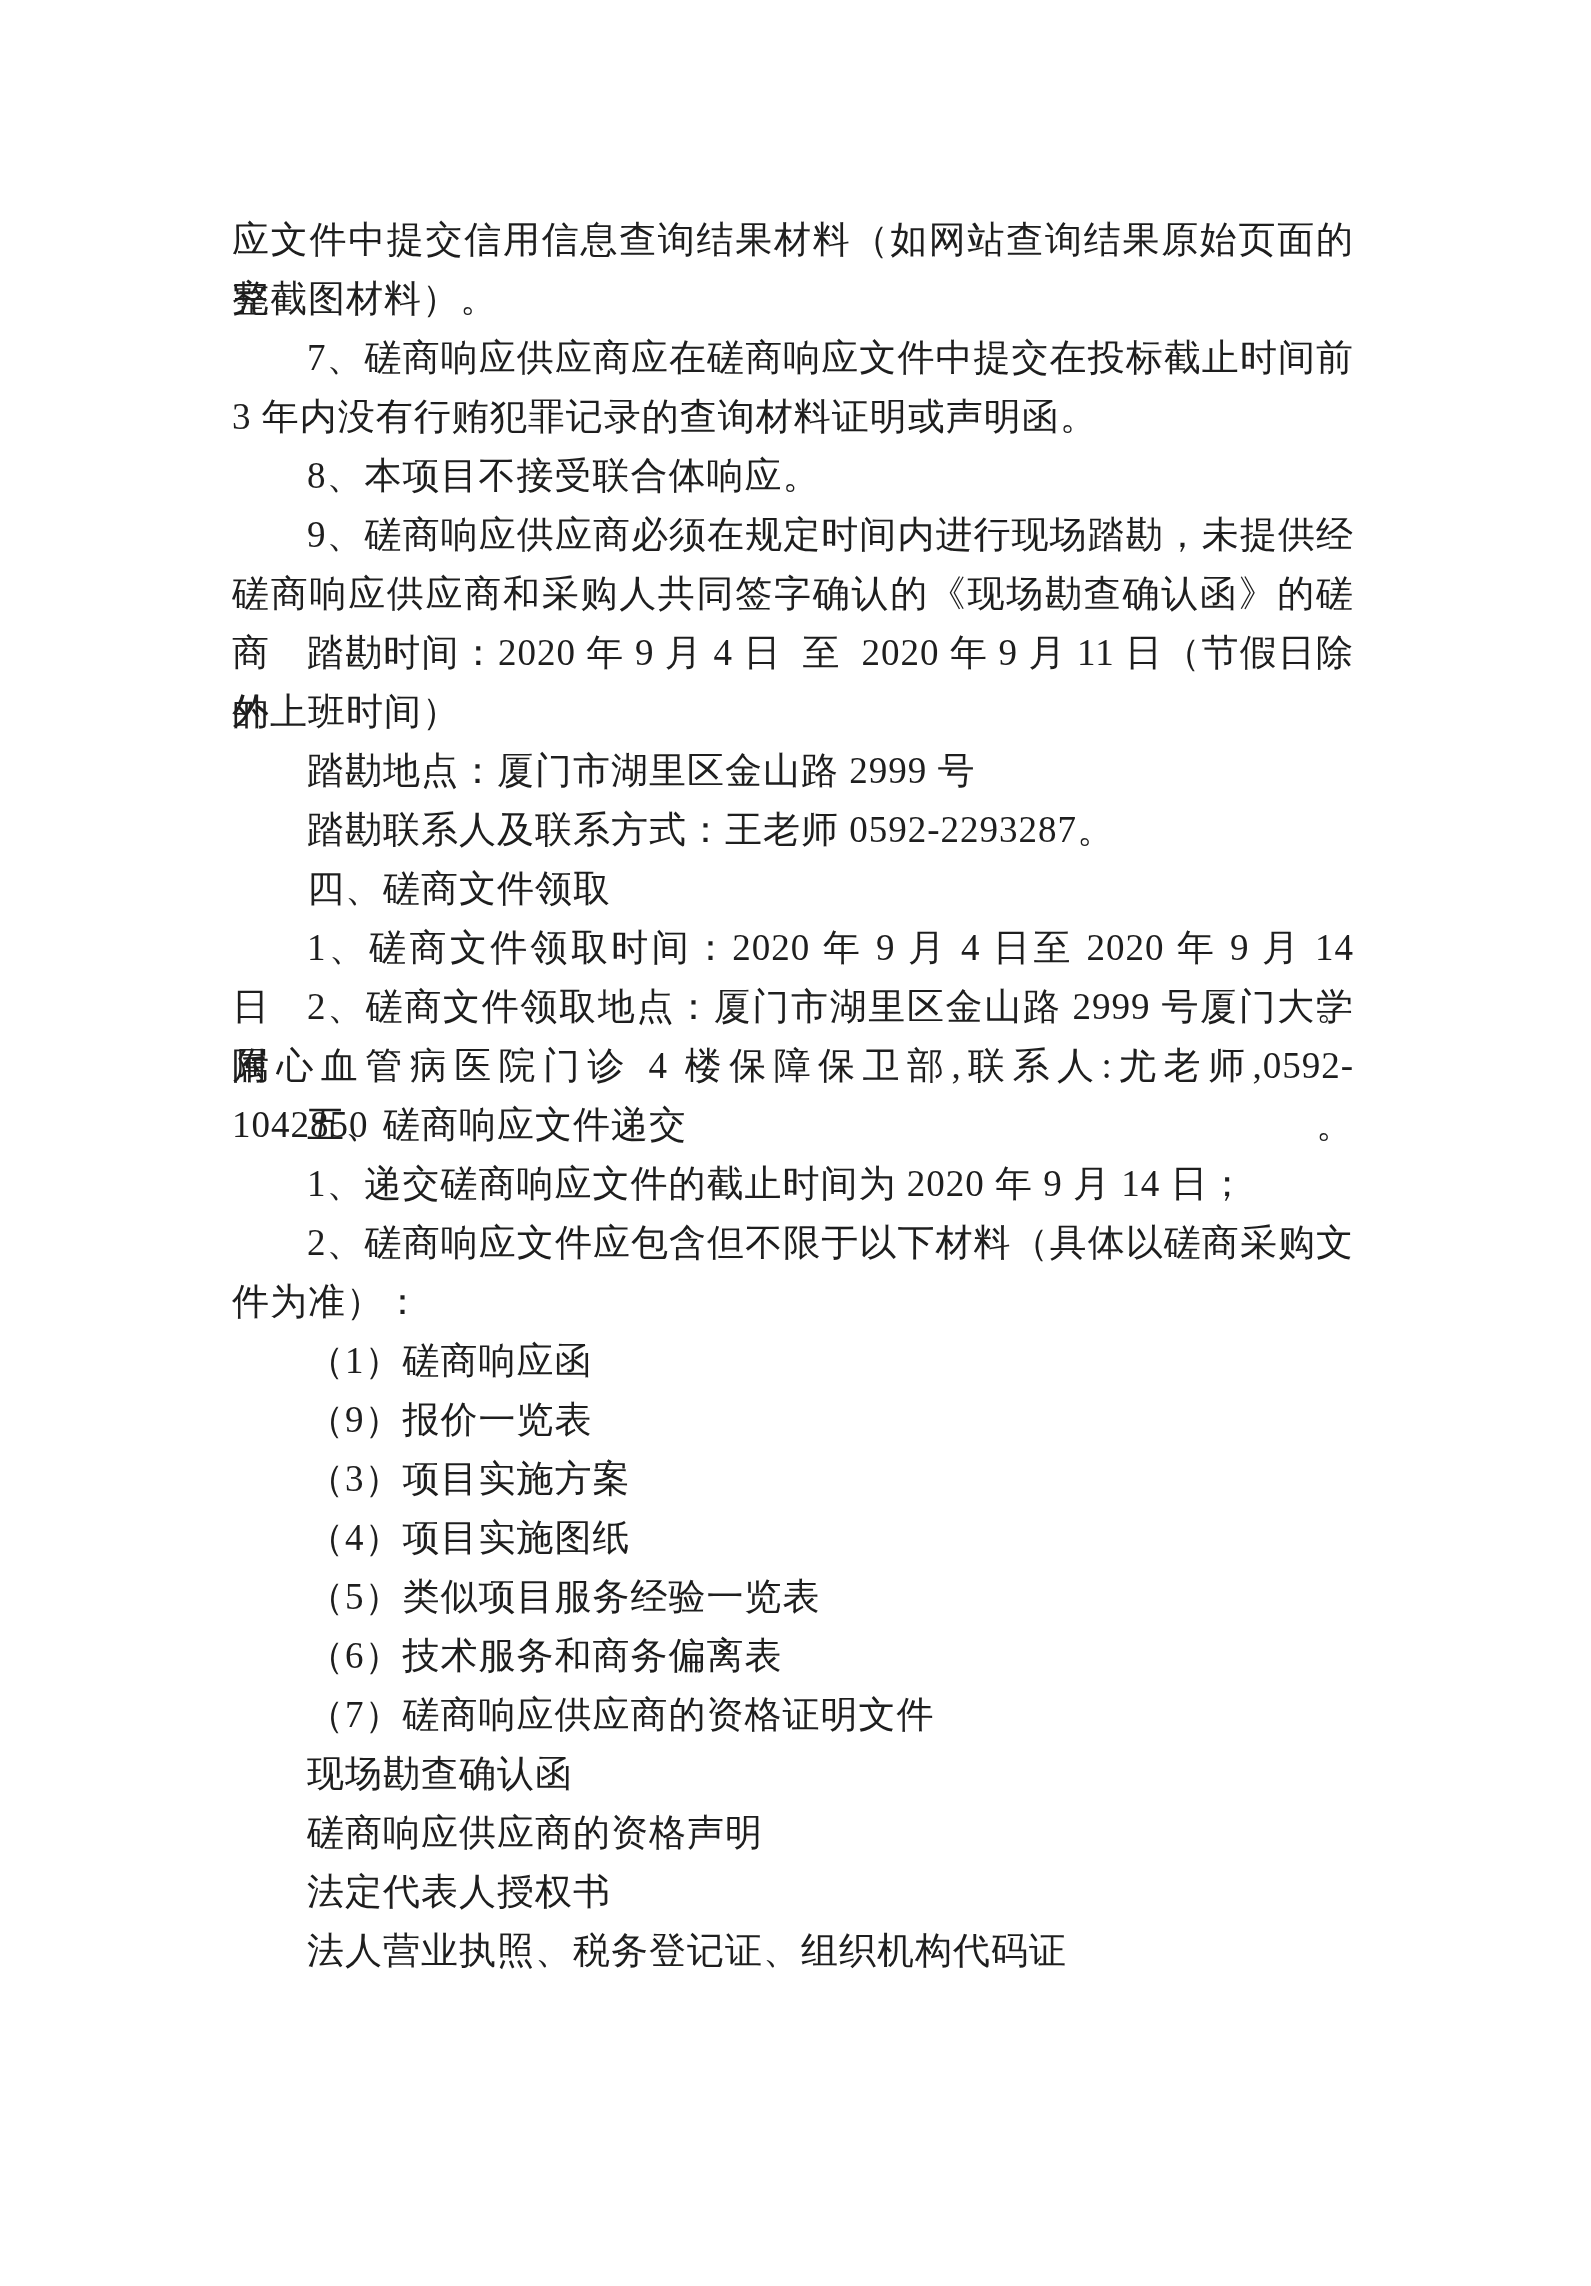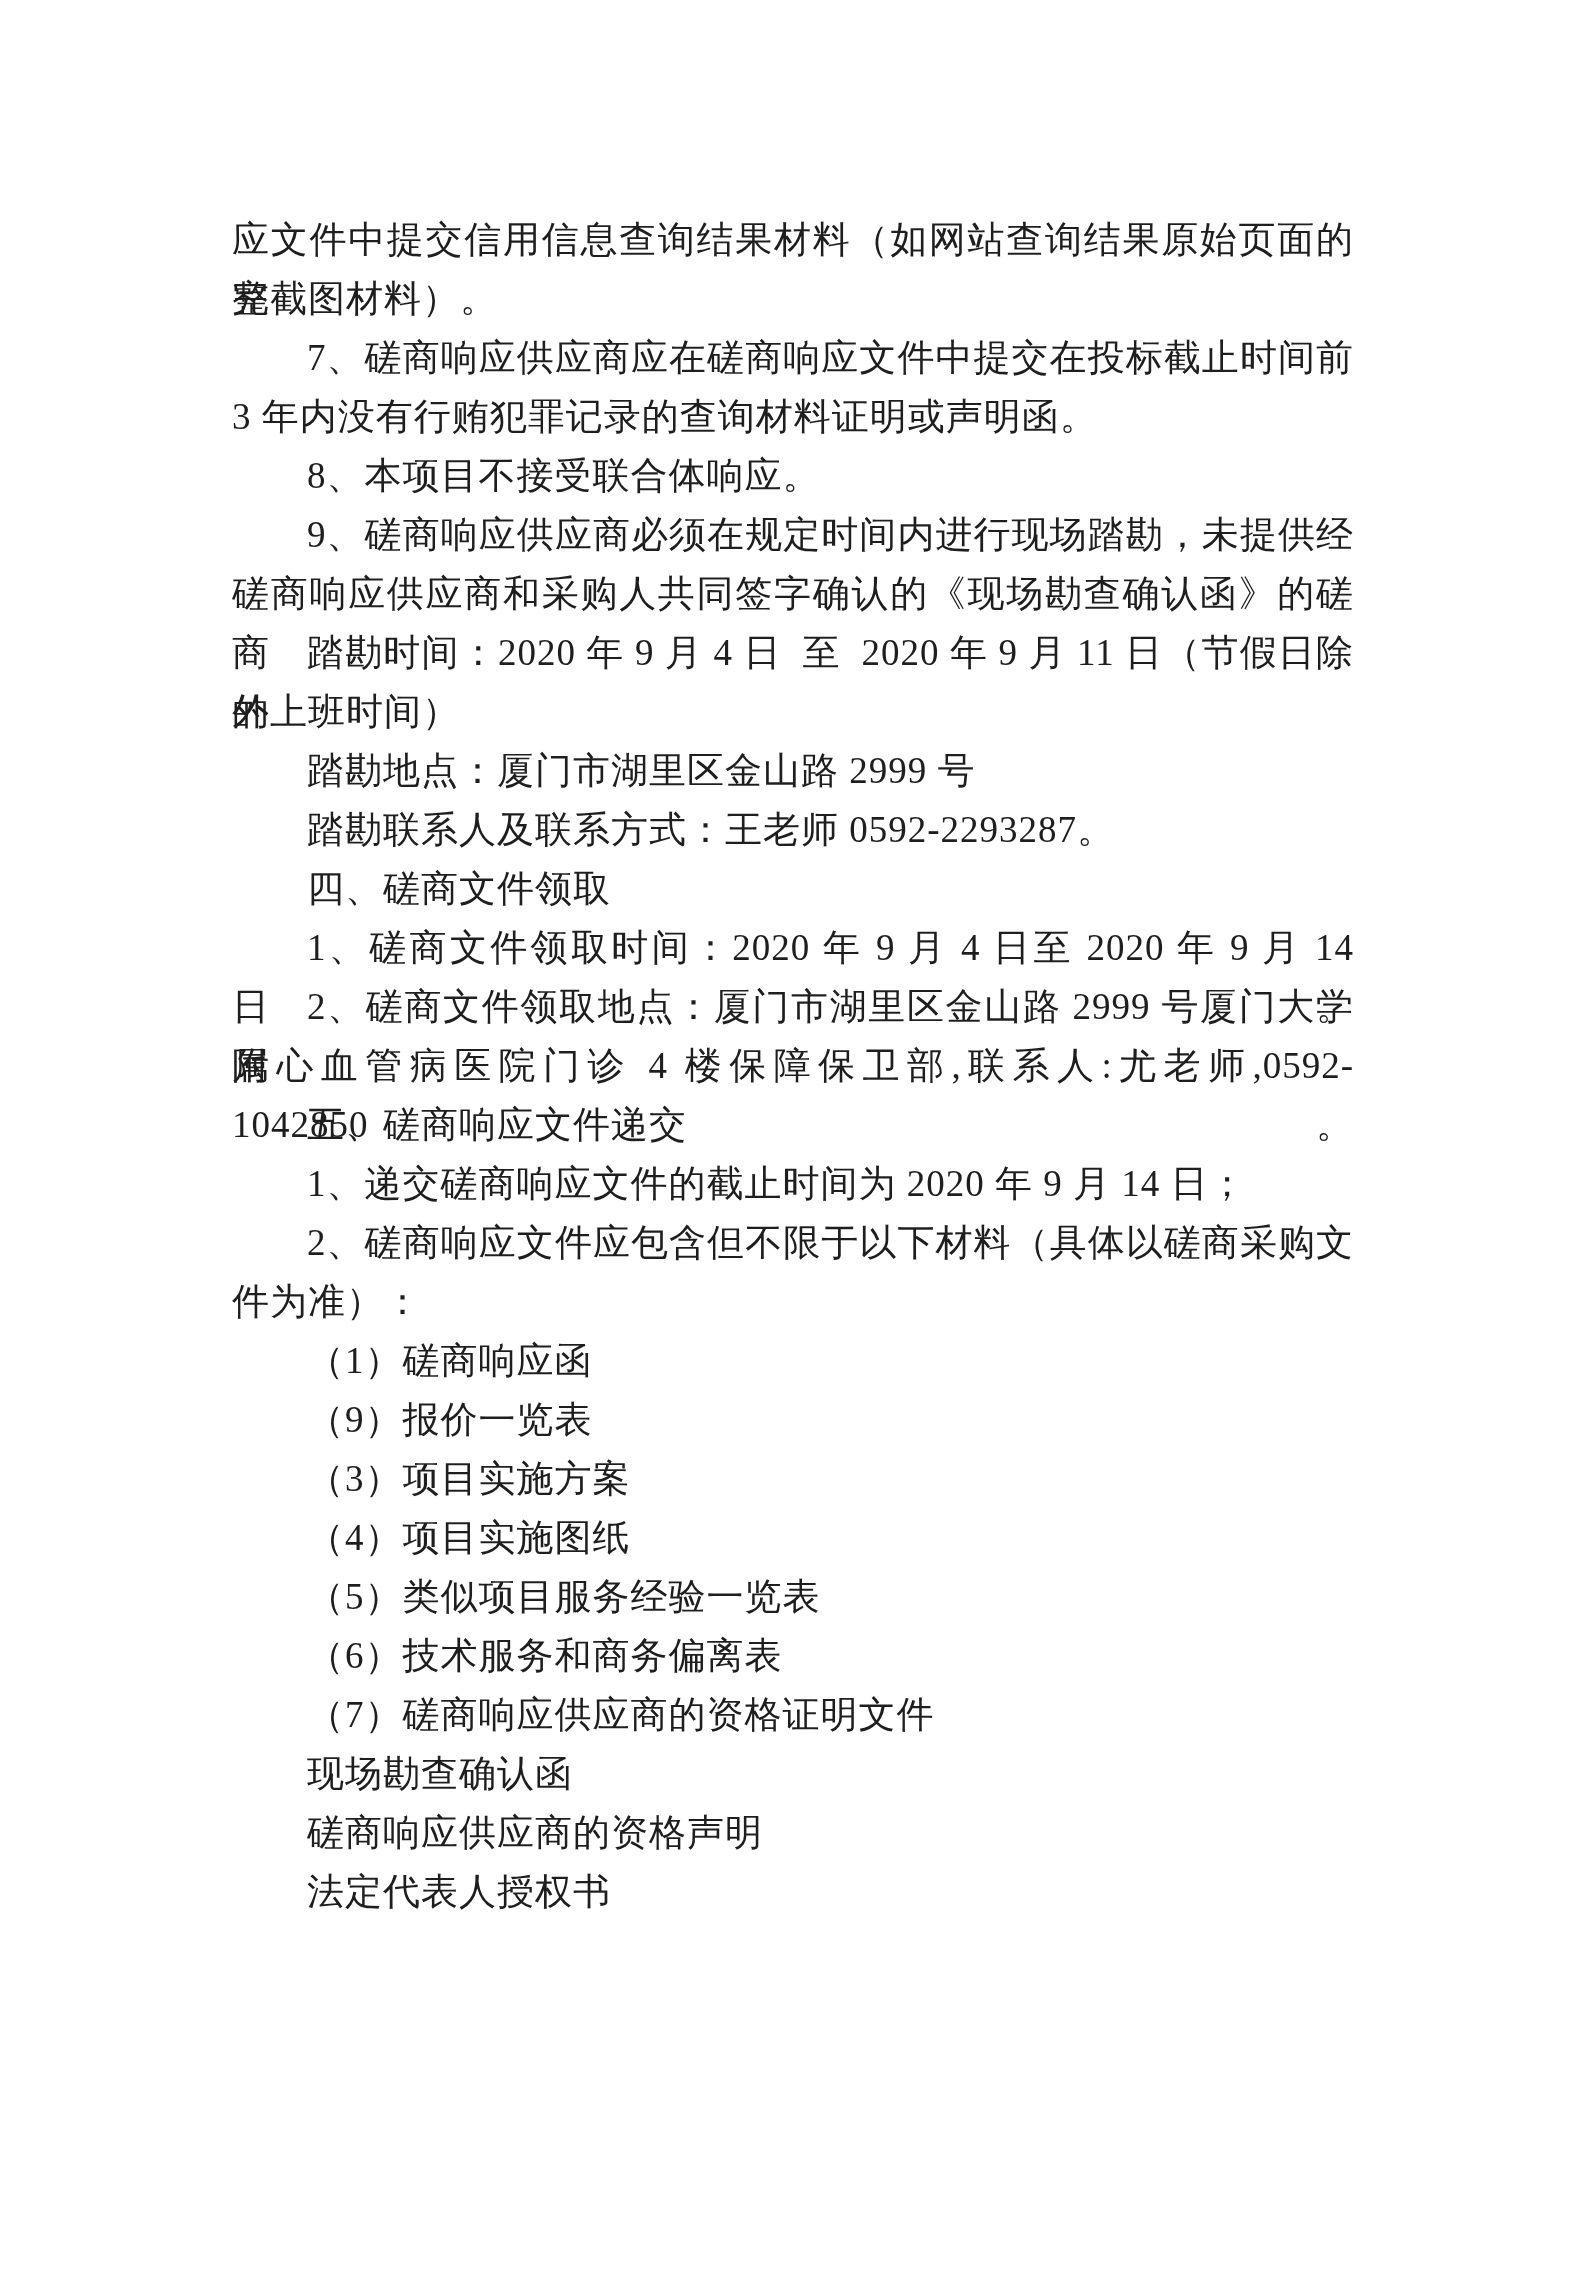--- a/index.html
+++ b/index.html
@@ -66,15 +66,16 @@
     <div class="line indent">（1）磋商响应函</div>
     <div class="line indent">（9）报价一览表</div>
     <div class="line indent">（3）项目实施方案</div>
     <div class="line indent">（4）项目实施图纸</div>
     <div class="line indent">（5）类似项目服务经验一览表</div>
     <div class="line indent">（6）技术服务和商务偏离表</div>
     <div class="line indent">（7）磋商响应供应商的资格证明文件</div>
     <div class="line indent">现场勘查确认函</div>
     <div class="line indent">磋商响应供应商的资格声明</div>
     <div class="line indent">法定代表人授权书</div>
+    <div class="line indent">法人营业执照、税务登记证、组织机构代码证</div>
   </div>
 </div>
 
 
 </body></html>

